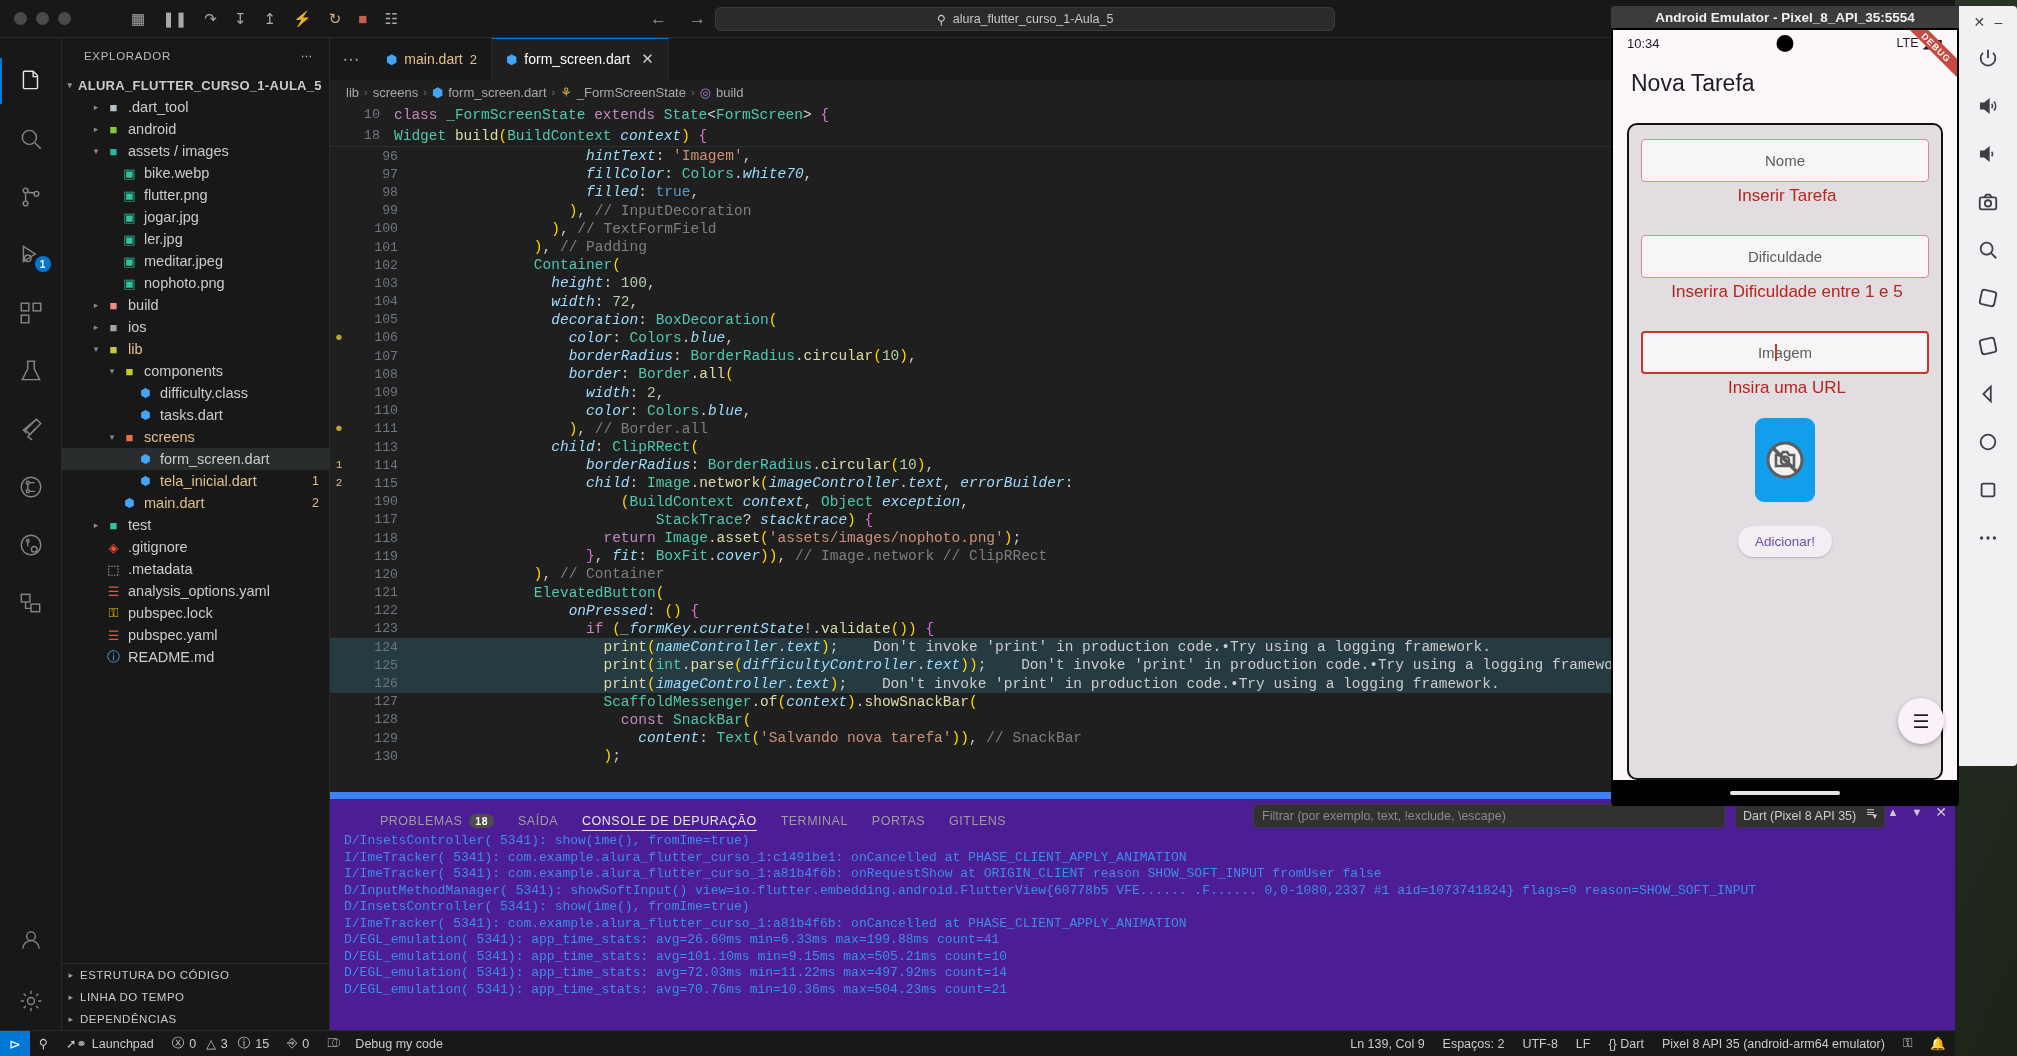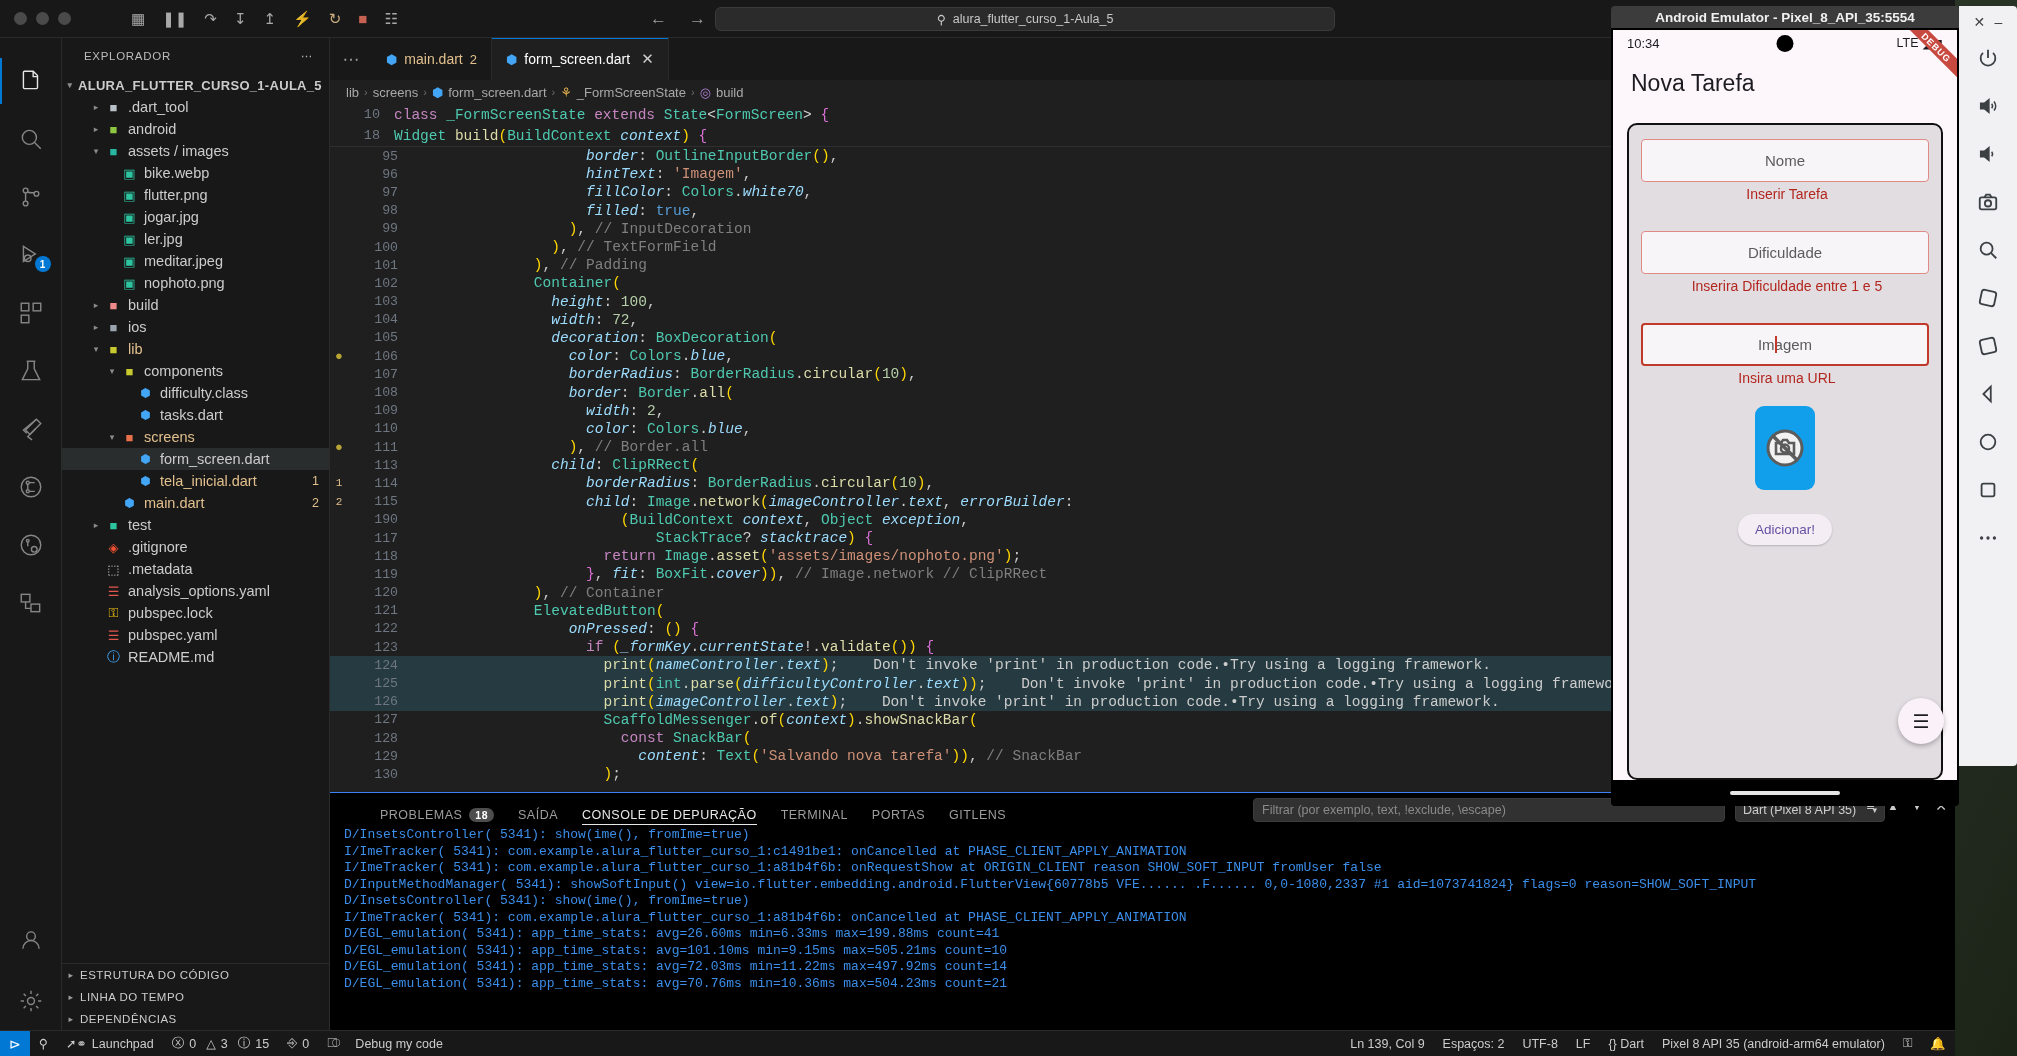--- a/index.html
+++ b/index.html
@@ -114,21 +114,21 @@
   .codeline .gutmark { width:18px; flex:0 0 18px; text-align:center; font-size:12px; }
   .code { position:relative; }
   .bp { color:#b8a534; font-size:13px; }
   
   .k { color:#c586c0; } .kw2 { color:#569cd6; } .typ { color:#4ec9b0; }
   .fn { color:#dcdcaa; } .str { color:#ce9178; } .num2 { color:#b5cea8; }
   .cm { color:#7f7f7f; } .pn { color:#d4d4d4; } .pr1 { color:#ffd700; }
   .pr2 { color:#da70d6; } .var { color:#9cdcfe;font-style:italic; }
   .warn { color:#cccccc; }
   
-  .panel { height:238px; background:#000000; border-top:1px solid #3b82f6; display:flex; flex-direction:column; flex:0 0 238px;}
+  .panel { height:238px; background:#4c1d95; border-top:7px solid #3b82f6; display:flex; flex-direction:column; flex:0 0 238px;}
   .panelhead { height:34px; display:flex; align-items:center; gap:24px; padding:0 12px 0 50px; font-size:12.5px; color:#9d9d9d; position:relative;}
   .ptab { letter-spacing:.5px; display:flex; align-items:center; gap:7px; position:relative; height:34px; padding-top:9px;}
   .ptab.active { color:#e7e7e7; }
   .ptab.active::after { content:''; position:absolute; left:0; right:0; bottom:2px; height:1px; background:#e7e7e7;}
   .pbadge { background:#4d4d4d; color:#fff; border-radius:9px; font-size:10.5px; padding:1px 6px; font-weight:600;}
   .pfilter {
     position:absolute; right:230px; top:5px; width:472px; height:24px;
     background:#313131; border:1px solid #3c3c3c; border-radius:4px;
     display:flex; align-items:center; padding:0 8px; font-size:12.5px; color:#8a8a8a;
   }
@@ -178,21 +178,21 @@
     background:#e2dde1; flex:1; padding:14px 12px 0 12px; overflow:hidden;
   }
   .field { margin-bottom:3px;text-align:center; }
   .fbox {
     height:43px; border:1px solid #e08a86; border-radius:4px; background:#f7f5f7;
     display:flex; align-items:center; justify-content:center; position:relative;
   }
   .fbox.focused { border:2px solid #c0392b; }
   .fbox .ftext { font-size:15px; color:#5c5c5c; }
   .caret { position:absolute; left:50%; margin-left:-10px; width:1.5px; height:17px; background:#c0392b;}
-  .ferr { font-size:14px; color:#b3261e; padding:4px 0 0 4px; }
+  .ferr { font-size:17px; color:#b3261e; padding:4px 0 0 4px; }
   .spacer { height:26px; }
   .imgwrap { display:flex; justify-content:center; margin-top:20px; }
   .imgbox {
     width:60px; height:84px; background:#119eeb; border-radius:9px;
     display:flex; align-items:center; justify-content:center;
   }
   .noimg { width:48px; height:48px; position:relative;}
   .addbtn {
     margin:24px auto 0 auto; width:94px; height:31px; border-radius:16px;
     background:#f4eef4; display:flex; align-items:center; justify-content:center;
@@ -530,21 +530,20 @@
           <div class="stickyline">
             <span class="gutter">10</span>
             <span class="code"><span class="k">class</span> <span class="typ">_FormScreenState</span> <span class="k">extends</span> <span class="typ">State</span><span class="pn">&lt;</span><span class="typ">FormScreen</span><span class="pn">&gt;</span> <span class="pr2">{</span></span>
           </div>
           <div class="stickyline">
             <span class="gutter">18</span>
             <span class="code"><span class="typ">Widget</span> <span class="fn">build</span><span class="pr1">(</span><span class="typ">BuildContext</span> <span class="var">context</span><span class="pr1">)</span> <span class="pr2">{</span></span>
           </div>
         </div>
         <div id="codebody">
-            <div class="codeline"><span class="gutmark"></span><span class="gut">95</span><span class="code">                    <span class="var">border</span>: <span class="typ">OutlineInputBorder</span><span class="pr1">(</span><span class="pr1">)</span>,</span></div>
             <div class="codeline"><span class="gutmark"></span><span class="gut">96</span><span class="code">                    <span class="var">hintText</span>: <span class="str">'Imagem'</span>,</span></div>
             <div class="codeline"><span class="gutmark"></span><span class="gut">97</span><span class="code">                    <span class="var">fillColor</span>: <span class="typ">Colors</span>.<span class="var">white70</span>,</span></div>
             <div class="codeline"><span class="gutmark"></span><span class="gut">98</span><span class="code">                    <span class="var">filled</span>: <span class="kw2">true</span>,</span></div>
             <div class="codeline"><span class="gutmark"></span><span class="gut">99</span><span class="code">                  <span class="pr1">)</span>, <span class="cm">// InputDecoration</span></span></div>
             <div class="codeline"><span class="gutmark"></span><span class="gut">100</span><span class="code">                <span class="pr1">)</span>, <span class="cm">// TextFormField</span></span></div>
             <div class="codeline"><span class="gutmark"></span><span class="gut">101</span><span class="code">              <span class="pr1">)</span>, <span class="cm">// Padding</span></span></div>
             <div class="codeline"><span class="gutmark"></span><span class="gut">102</span><span class="code">              <span class="typ">Container</span><span class="pr1">(</span></span></div>
             <div class="codeline"><span class="gutmark"></span><span class="gut">103</span><span class="code">                <span class="var">height</span>: <span class="num2">100</span>,</span></div>
             <div class="codeline"><span class="gutmark"></span><span class="gut">104</span><span class="code">                <span class="var">width</span>: <span class="num2">72</span>,</span></div>
             <div class="codeline"><span class="gutmark"></span><span class="gut">105</span><span class="code">                <span class="var">decoration</span>: <span class="typ">BoxDecoration</span><span class="pr1">(</span></span></div>

